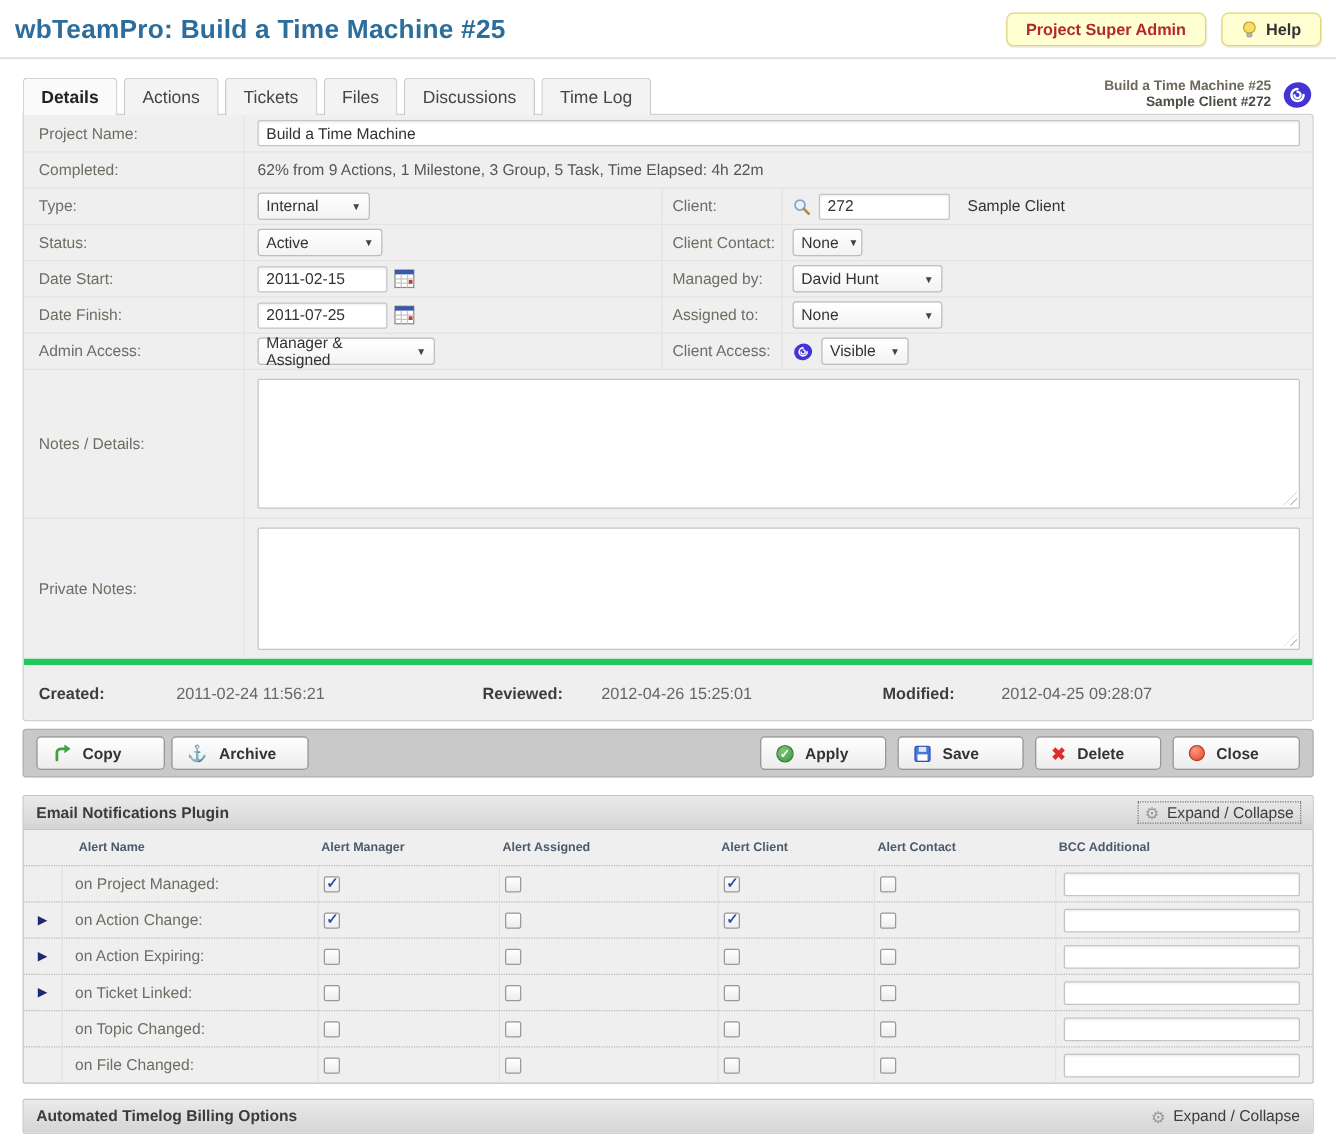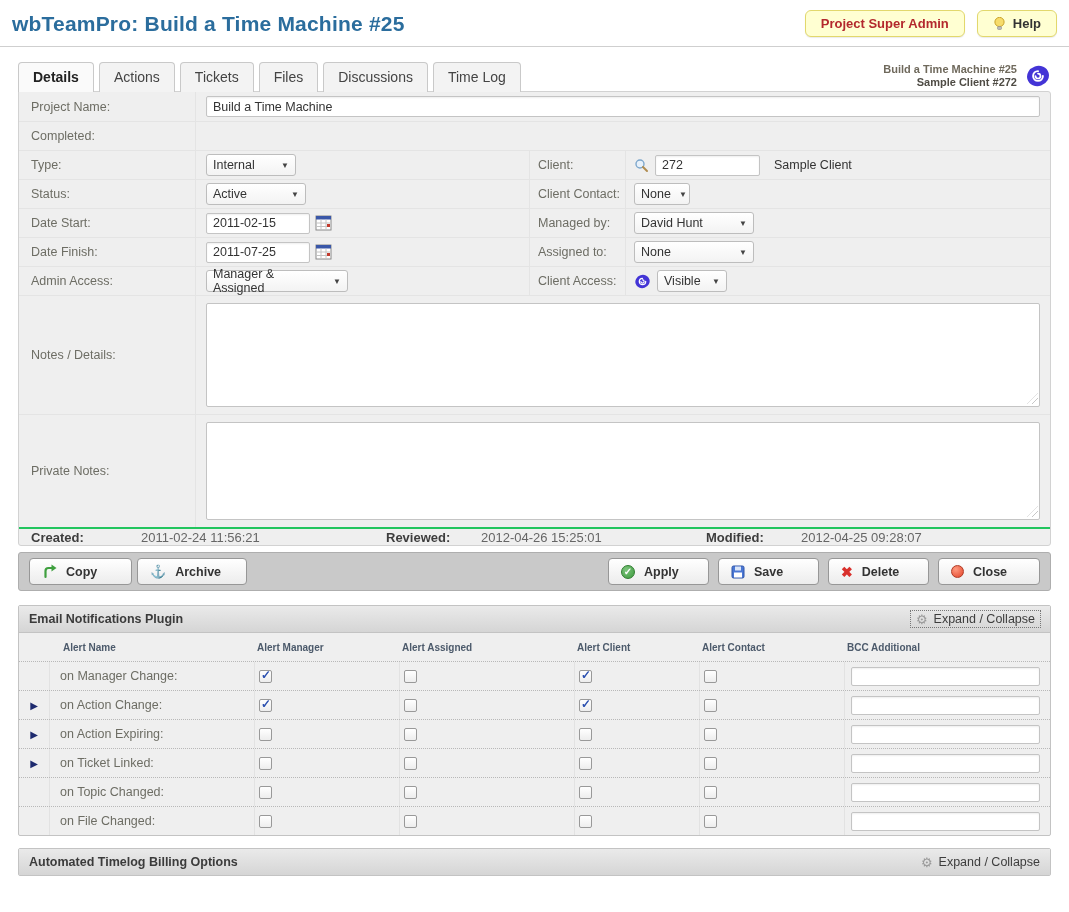--- a/index.html
+++ b/index.html
@@ -66,21 +66,21 @@
     width:100%; border:1px solid #c4c4c4; border-radius:2px; background:#fff;
     resize:none; display:block; font-family:"Liberation Sans",sans-serif; font-size:12.5px;
   }
   .grip {
     position:absolute; right:2px; bottom:3px; width:11px; height:11px; pointer-events:none;
     background:repeating-linear-gradient(135deg, transparent 0 3px, #b9b9b9 3px 4px);
     clip-path:polygon(100% 0, 100% 100%, 0 100%);
     opacity:.8;
   }
   
-  .meta-row { display:flex; align-items:center; height:18px; border-top:2px solid #22c55e; font-size:13px; color:#666; padding-left:12px; }
+  .meta-row { display:flex; align-items:center; height:49px; border-top:5px solid #22c55e; font-size:13px; color:#666; padding-left:12px; }
   .meta-label { font-weight:bold; color:#3d3d3d; }
   .ml1 { width:110px; } .mv1 { width:245px; } .ml2 { width:95px; } .mv2 { width:225px; } .ml3 { width:95px; }
   
   .button-bar {
     margin:6px 18px 0 18px; background:#c9c9c9; border:1px solid #aeaeae; border-radius:3px;
     padding:5px 10px; display:flex; align-items:center; gap:5px;
   }
   .bbtn {
     display:inline-flex; align-items:center; gap:9px;
     background:linear-gradient(#ffffff,#ececec); border:1px solid #979797; border-radius:4px;
@@ -172,20 +172,23 @@
 
   <div class="frow first">
     <div class="flabel">Project Name:</div>
     <div class="fcontent">
       <input class="text grow" type="text" value="Build a Time Machine" style="">
     </div>
   </div>
 
   <div class="frow">
     <div class="flabel">Completed:</div>
+    <div class="fcontent">
+        <span class="plain-value">62% from 9 Actions, 1 Milestone, 3 Group, 5 Task, Time Elapsed: 4h 22m</span>
+      </div>
   </div>
 
   <div class="frow">
     <div class="flabel">Type:</div>
     <div class="fleft">
       <div class="sel" style="width:90px">
           <span>Internal</span>
           <span class="arr">▼</span>
         </div>
     </div>
@@ -366,21 +369,21 @@
       <div>Alert Client</div>
       <div>Alert Contact</div>
       <div>BCC Additional</div>
     </div>
     <div id="alert-rows">
   <div class="atrow">
     <div class="acell a-arrow">
             <span style="visibility: hidden;">▶</span>
           </div>
     <div class="acell a-name">
-            <span>on Manager Change:</span>
+            <span>on Project Managed:</span>
           </div>
     <div class="acell a-cb">
             <input type="checkbox" class="cb" checked="" style="">
           </div>
     <div class="acell a-cb">
             <input type="checkbox" class="cb" style="">
           </div>
     <div class="acell a-cb">
             <input type="checkbox" class="cb" checked="" style="">
           </div>

